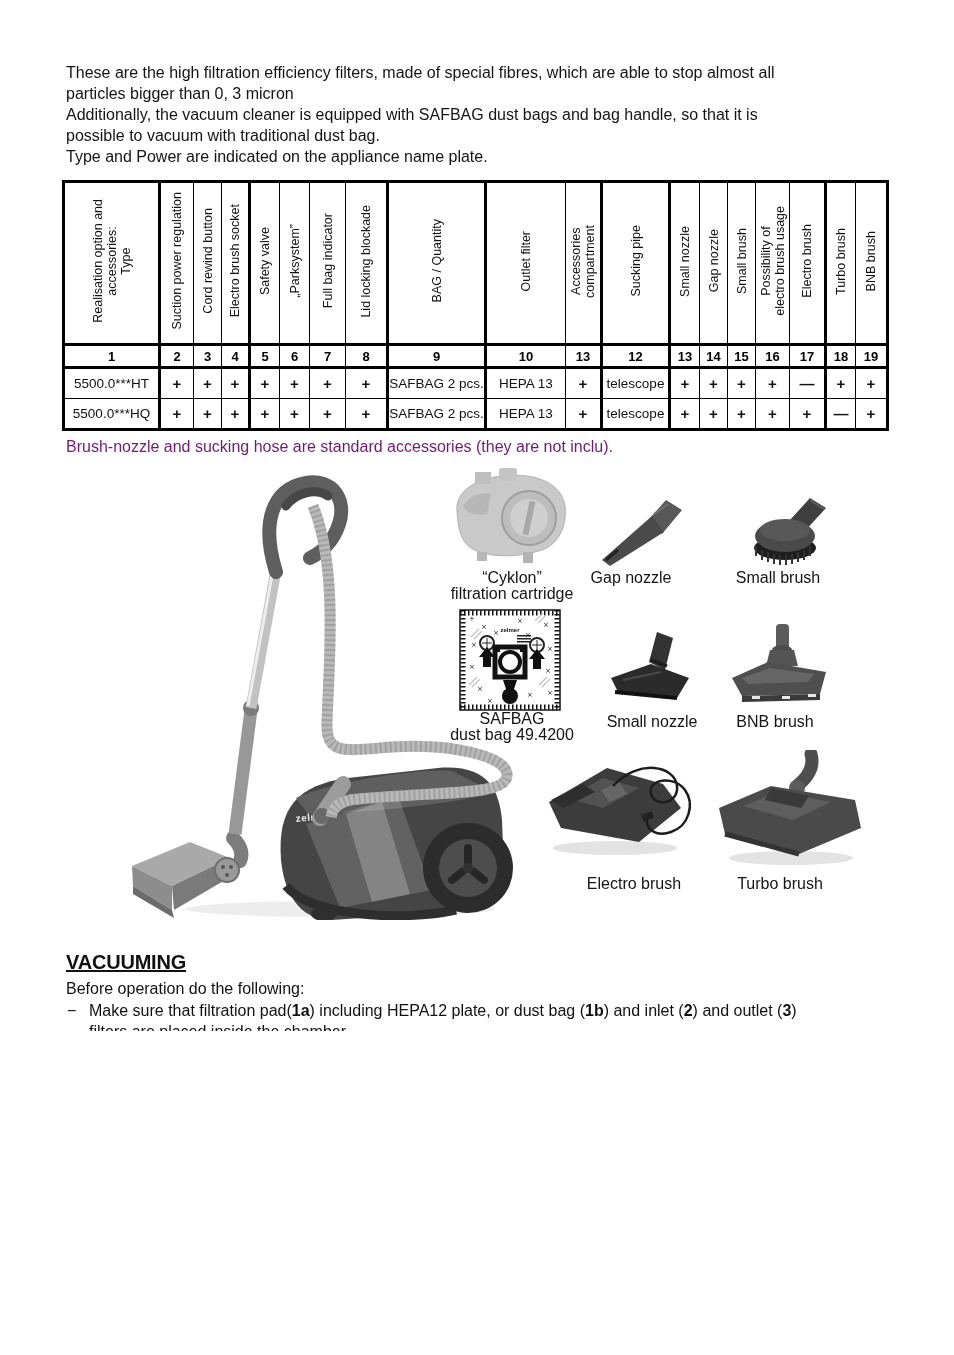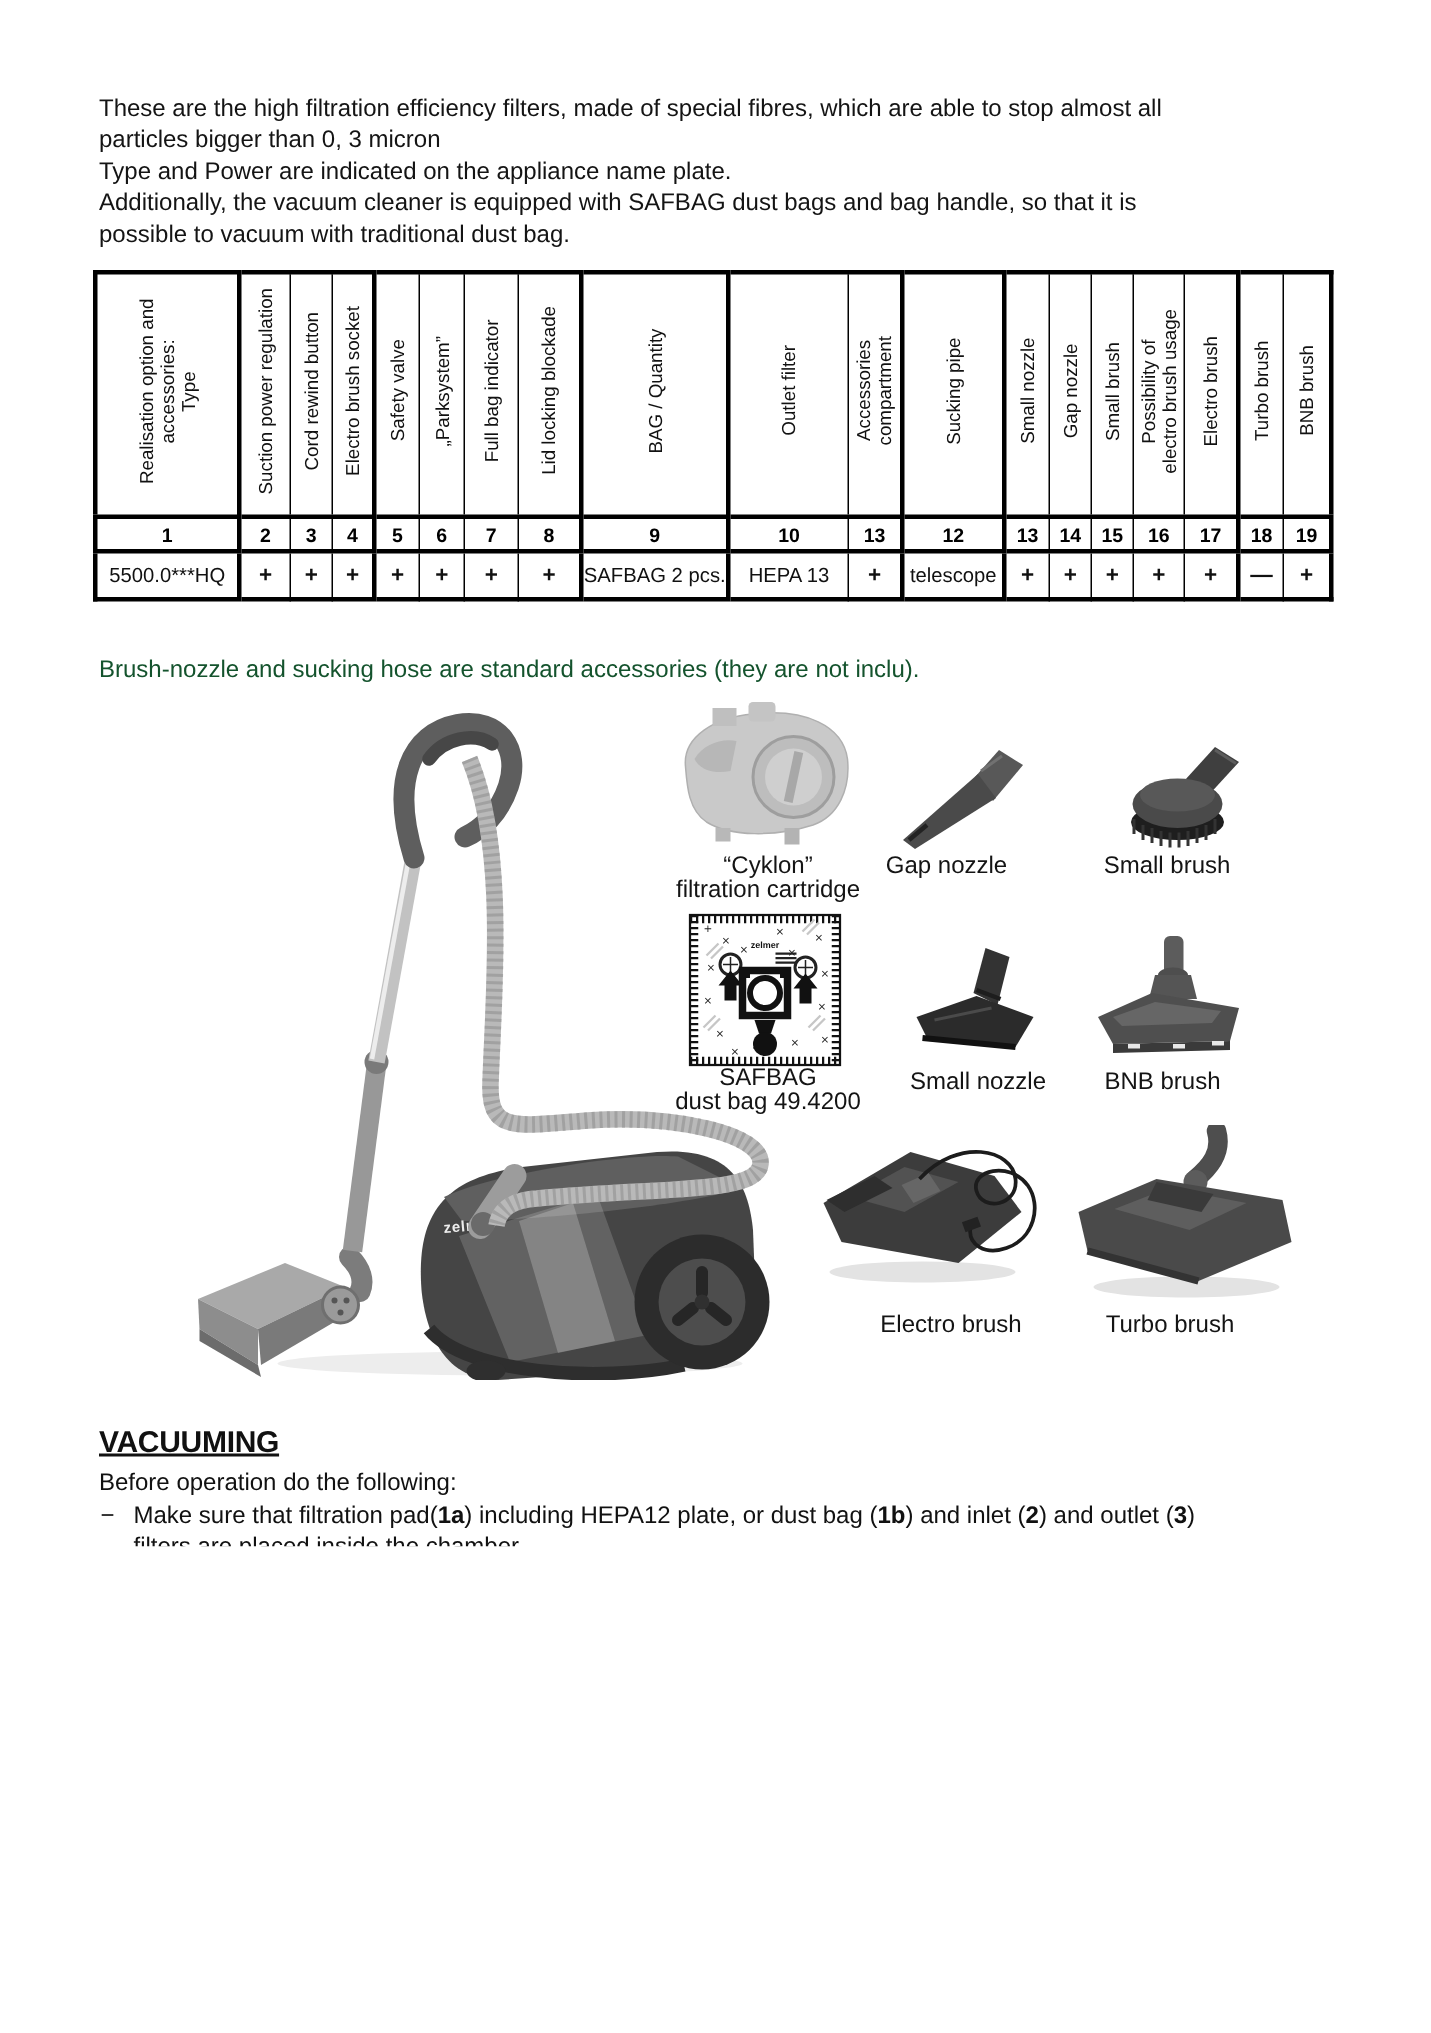--- a/index.html
+++ b/index.html
@@ -21,21 +21,21 @@
   .numrow td{height:20px;font-size:13px;font-weight:bold;
              border-top:3px solid #000;border-bottom:3px solid #000;}
   .drow td{height:29px;font-size:13px;color:#111;overflow:hidden;}
   .drow td.sym{font-size:15px;font-weight:bold;}
   .drow td.ctext{font-size:13.5px;}
   .drow td.ctype{font-size:13.5px;}
   .ftable tr > *:nth-child(2),.ftable tr > *:nth-child(5),.ftable tr > *:nth-child(9),
   .ftable tr > *:nth-child(10),.ftable tr > *:nth-child(12),.ftable tr > *:nth-child(13),
   .ftable tr > *:nth-child(18){border-left-width:3px;}
 
-  .note{position:absolute;left:66px;top:438px;font-size:16px;color:#14532d;}
+  .note{position:absolute;left:66px;top:438px;font-size:16px;color:#701a75;}
 
   
   .cap{position:absolute;font-size:16px;line-height:16px;text-align:center;
        white-space:pre-line;color:#141414;}
 
   
   .art{position:absolute;}
 
   
   .vac{position:absolute;left:66px;top:951px;width:824px;color:#111;}
@@ -50,23 +50,23 @@
            font-size:21px;color:#141414;}
 </style>
 </head>
 <body>
 
 <div class="page">
 
   <div class="intro">
       <p>These are the high filtration efficiency filters, made of special fibres, which are able to stop almost all
 particles bigger than 0, 3 micron</p>
-      <p>Type and Power are indicated on the appliance name plate.</p>
       <p>Additionally, the vacuum cleaner is equipped with SAFBAG dust bags and bag handle, so that it is
 possible to vacuum with traditional dust bag.</p>
+      <p>Type and Power are indicated on the appliance name plate.</p>
     </div>
 
   <div class="tablewrap">
     <table class="ftable">
       <colgroup>
         <col style="width:96px">
           <col style="width:34px">
           <col style="width:28px">
           <col style="width:28px">
         <col style="width:30px">
@@ -126,20 +126,41 @@
         <td>12</td>
         <td>13</td>
         <td>14</td>
         <td>15</td>
         <td>16</td>
         <td>17</td>
         <td>18</td>
         <td>19</td>
       </tr>
       <tr class="drow">
+        <td class="ctype">5500.0***HT</td>
+        <td class="sym">+</td>
+        <td class="sym">+</td>
+        <td class="sym">+</td>
+        <td class="sym">+</td>
+        <td class="sym">+</td>
+        <td class="sym">+</td>
+        <td class="sym">+</td>
+        <td class="ctext">SAFBAG 2 pcs.</td>
+        <td class="ctext">HEPA 13</td>
+        <td class="sym">+</td>
+        <td class="ctext">telescope</td>
+        <td class="sym">+</td>
+        <td class="sym">+</td>
+        <td class="sym">+</td>
+        <td class="sym">+</td>
+        <td class="sym">—</td>
+        <td class="sym">+</td>
+        <td class="sym">+</td>
+      </tr>
+      <tr class="drow">
         <td class="ctype">5500.0***HQ</td>
         <td class="sym">+</td>
         <td class="sym">+</td>
         <td class="sym">+</td>
         <td class="sym">+</td>
         <td class="sym">+</td>
         <td class="sym">+</td>
         <td class="sym">+</td>
         <td class="ctext">SAFBAG 2 pcs.</td>
         <td class="ctext">HEPA 13</td>

